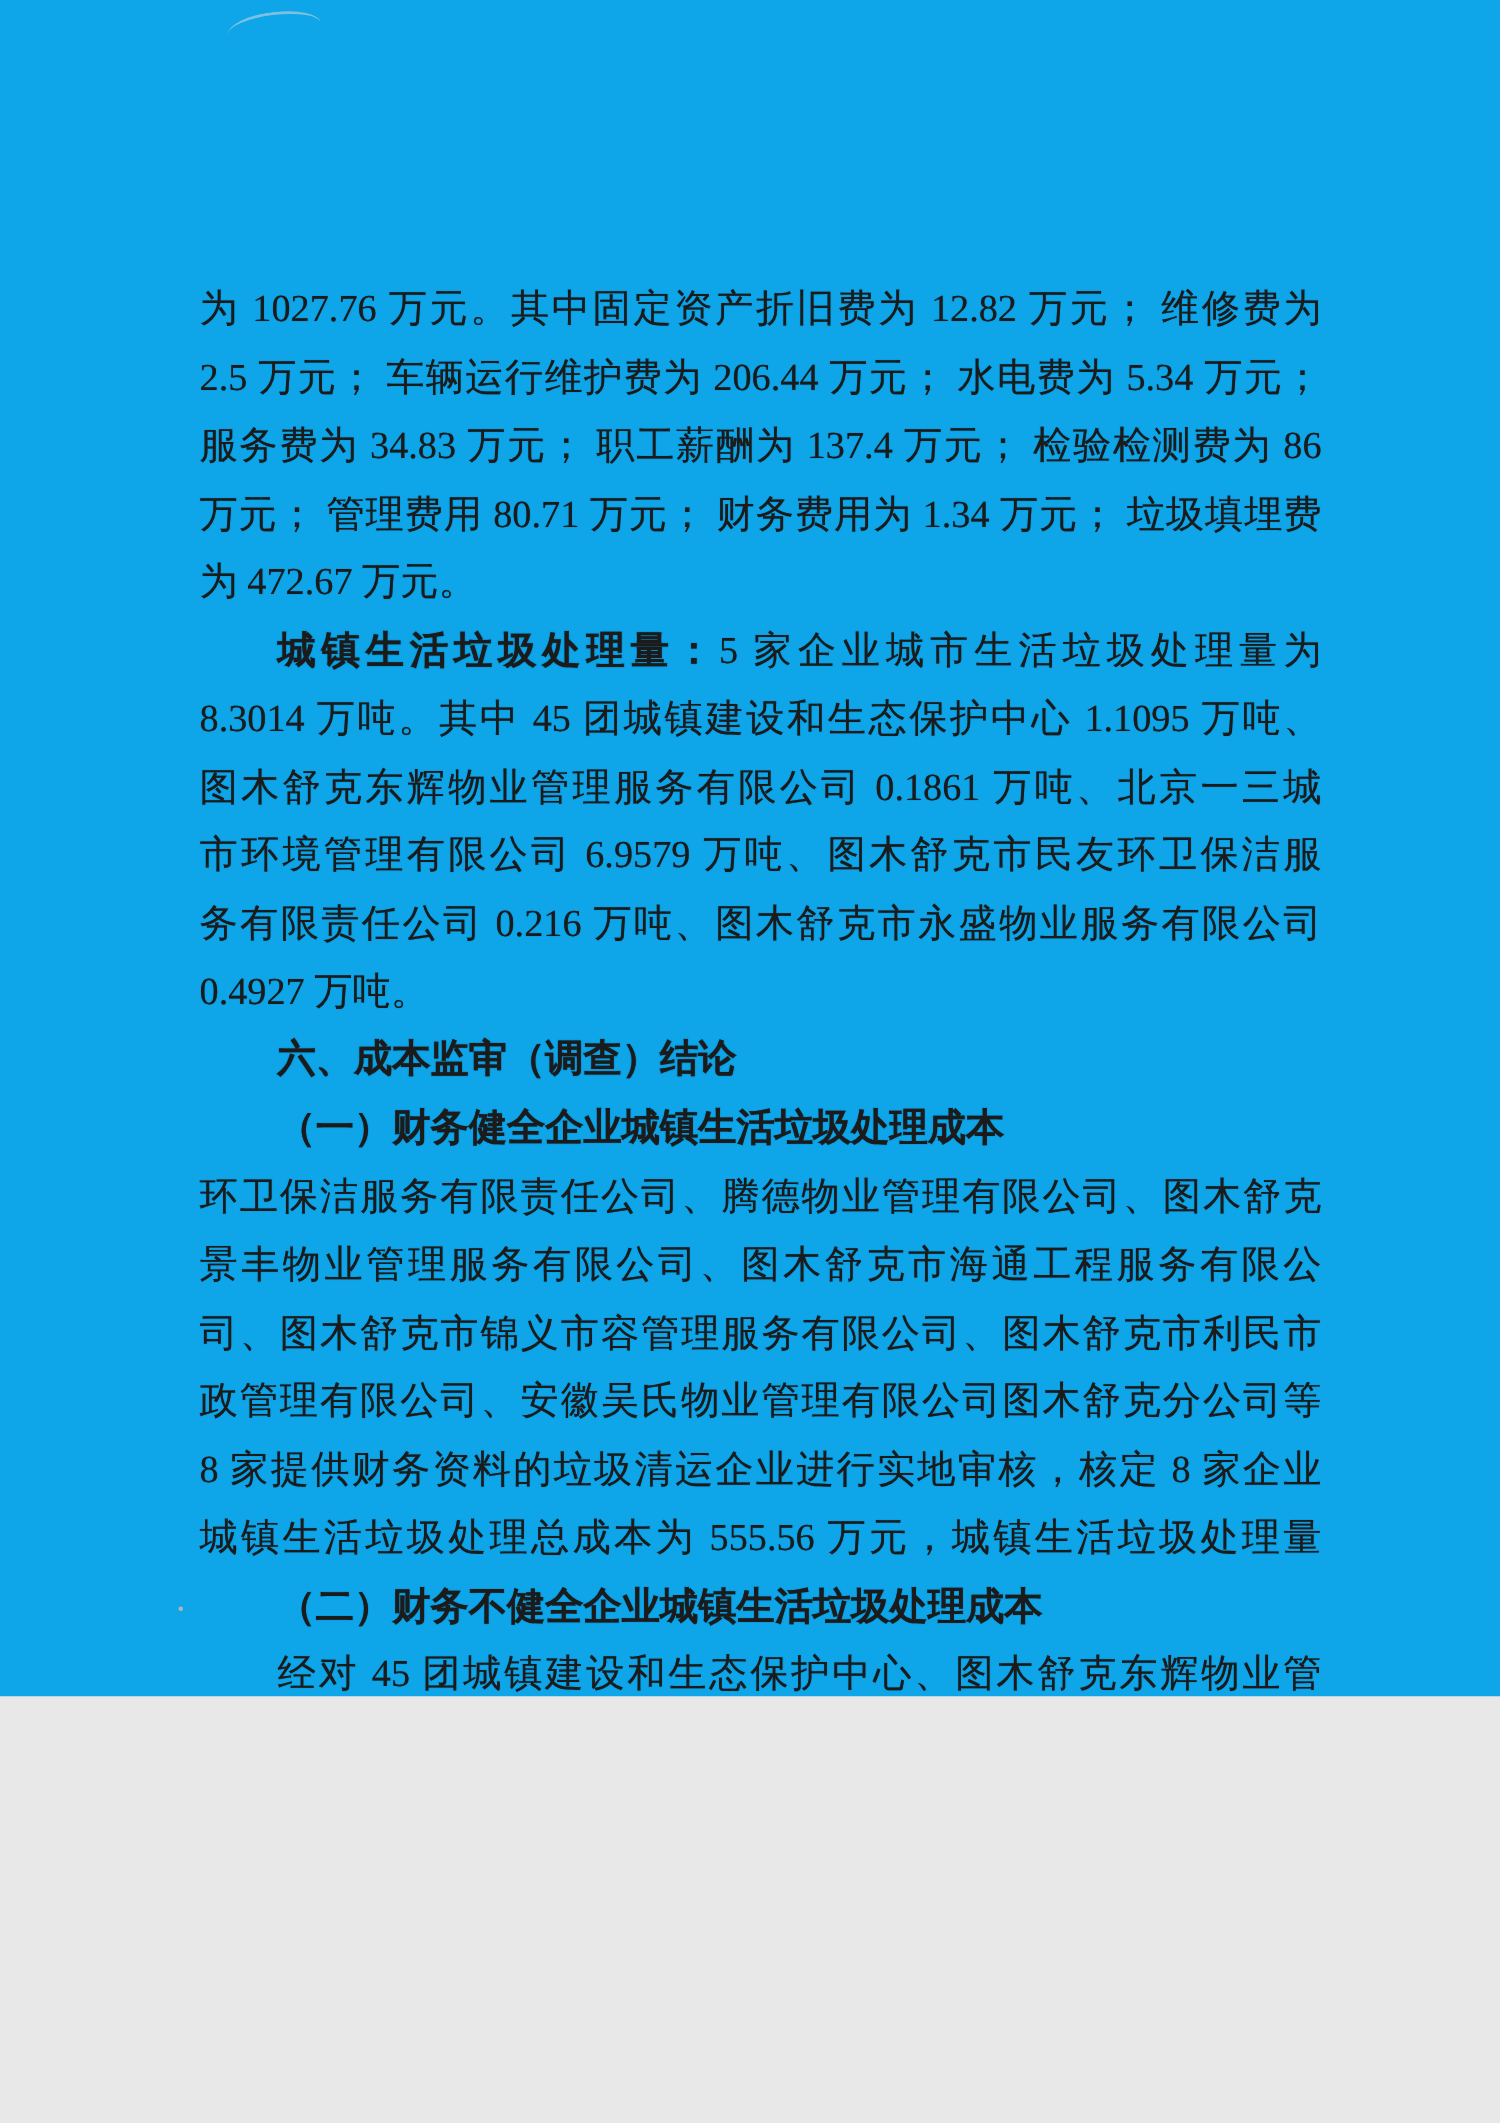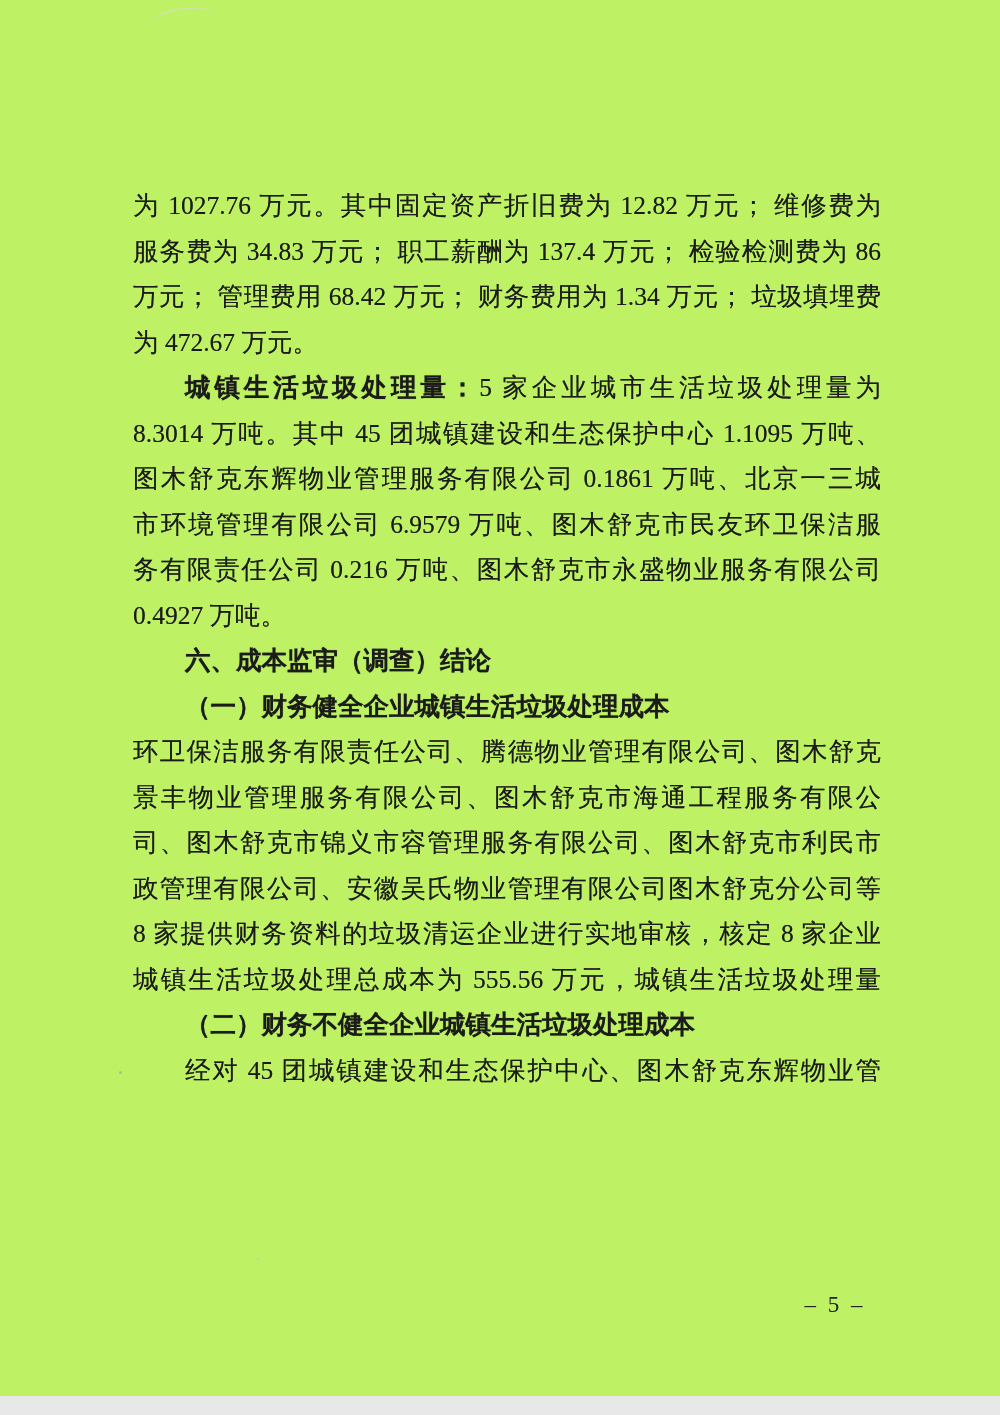--- a/index.html
+++ b/index.html
@@ -1,19 +1,19 @@
 <!DOCTYPE html>
 <html><head>
 <meta charset="utf-8">
 <style>
   html,body{margin:0;padding:0;background:#e8e8e8;}
   .page{
     position:relative;
-    width:1000px;height:1396px;
-    background:#bef264;
+    width:1000px;height:1131px;
+    background:#0ea5e9;
     overflow:hidden;
     font-family:"Liberation Serif","DejaVu Serif",serif;
     color:#1b1b1b;
   }
   .content{
     position:absolute;
     left:133px;top:183px;
     width:748px;
   }
   .line{
@@ -78,22 +78,23 @@
 
 <div class="page">
 
   <div class="smudge"></div>
   <div class="speck1"></div>
   <div class="speck2"></div>
 
   <div class="content">
 
     <div class="line just">为 1027.76 万元。其中固定资产折旧费为 12.82 万元； 维修费为</div>
+    <div class="line just">2.5 万元； 车辆运行维护费为 206.44 万元； 水电费为 5.34 万元；</div>
     <div class="line just">服务费为 34.83 万元； 职工薪酬为 137.4 万元； 检验检测费为 86</div>
-    <div class="line just">万元； 管理费用 68.42 万元； 财务费用为 1.34 万元； 垃圾填埋费</div>
+    <div class="line just">万元； 管理费用 80.71 万元； 财务费用为 1.34 万元； 垃圾填埋费</div>
     <div class="line">为 472.67 万元。</div>
 
     <div class="line just indent"><span class="bold-label">城镇生活垃圾处理量：</span><span>5 家企业城市生活垃圾处理量为</span></div>
     <div class="line just">8.3014 万吨。其中 45 团城镇建设和生态保护中心 1.1095 万吨、</div>
     <div class="line just">图木舒克东辉物业管理服务有限公司 0.1861 万吨、北京一三城</div>
     <div class="line just">市环境管理有限公司 6.9579 万吨、图木舒克市民友环卫保洁服</div>
     <div class="line just">务有限责任公司 0.216 万吨、图木舒克市永盛物业服务有限公司</div>
     <div class="line">0.4927 万吨。</div>
 
     <div class="line h1 indent">六、成本监审（调查）结论</div>

